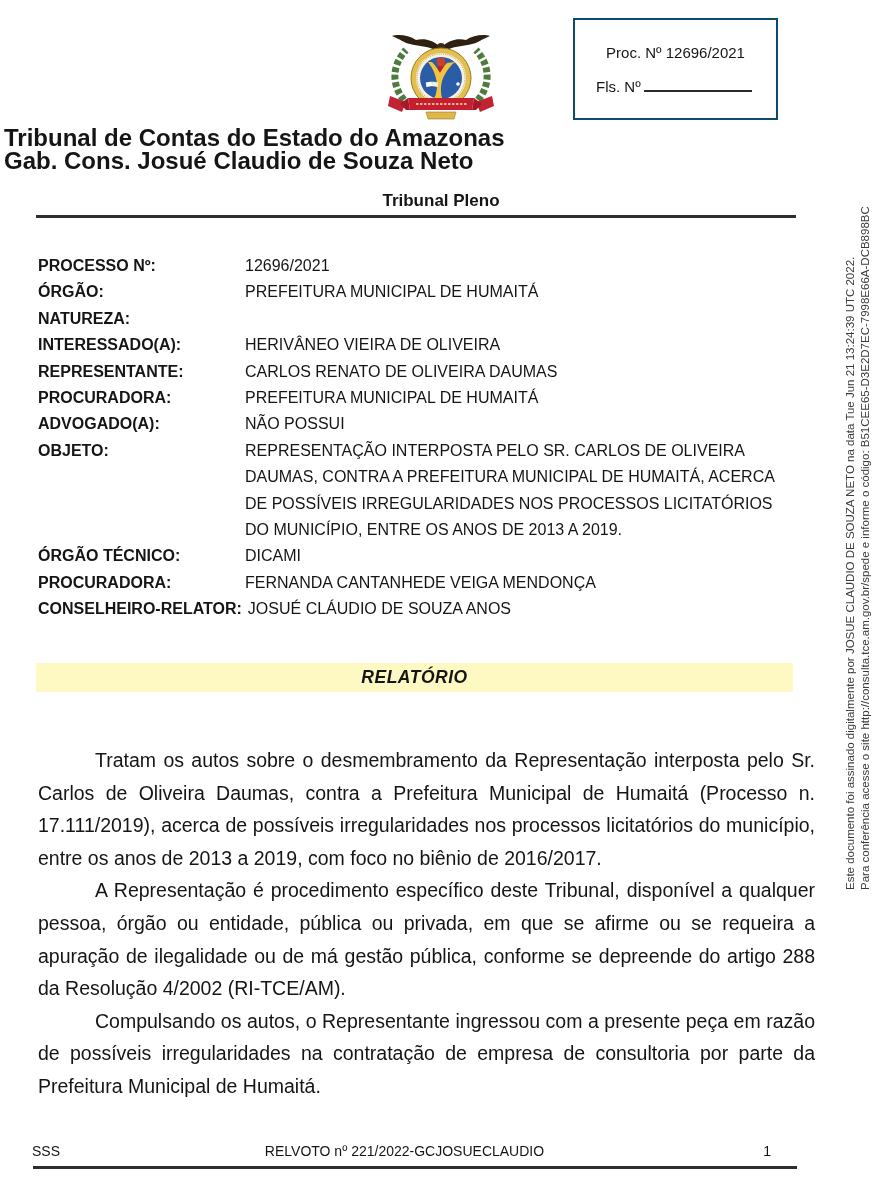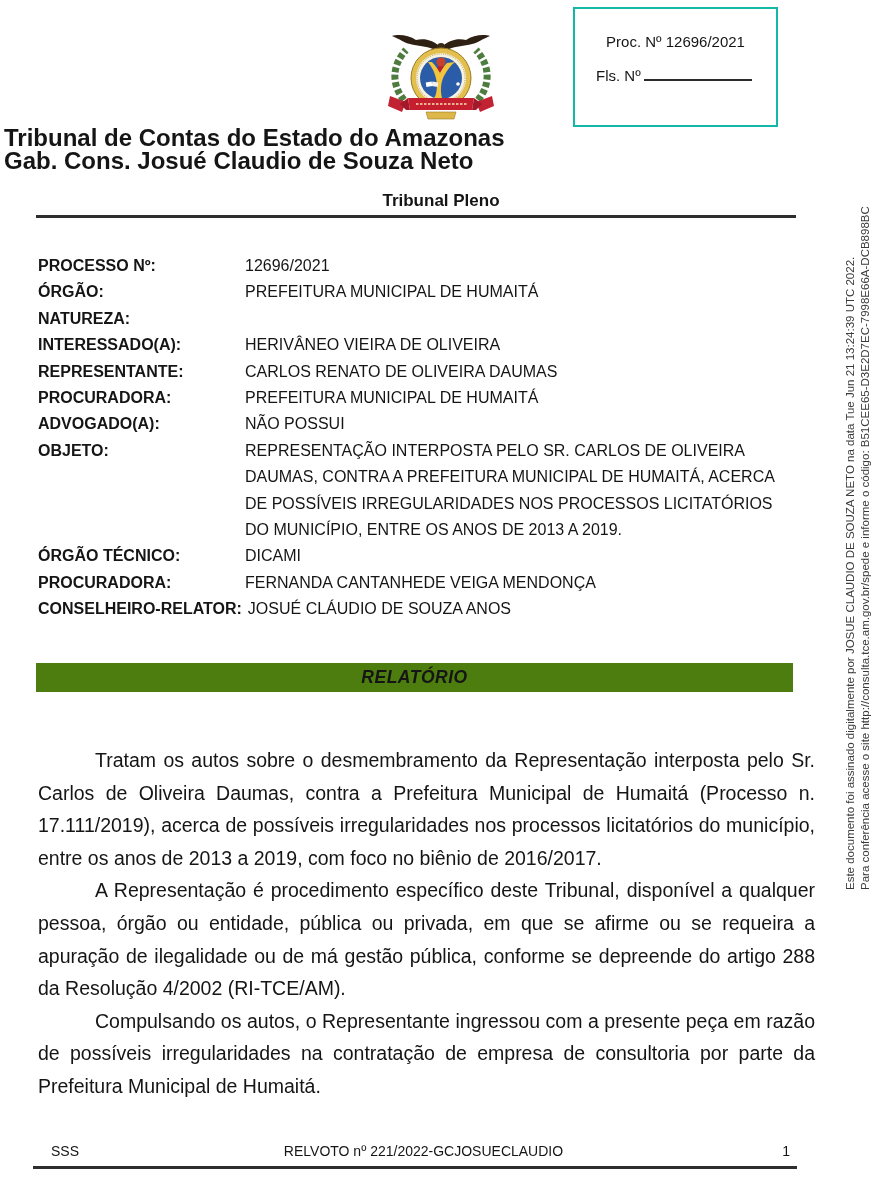--- a/index.html
+++ b/index.html
@@ -7,22 +7,22 @@
     position:relative; width:882px; height:1200px; background:#fff;
     font-family:"Liberation Sans","DejaVu Sans",sans-serif; color:#151515;
     overflow:hidden;
   }
 
   
   .logo { position:absolute; left:376px; top:26px; width:130px; height:94px; }
 
   
   .proc-box {
-    position:absolute; left:573px; top:7px; width:205px; height:120px;
-    border:2px solid #14b8a6; box-sizing:border-box; font-size:15px;
+    position:absolute; left:573px; top:18px; width:205px; height:102px;
+    border:2px solid #0c4a6e; box-sizing:border-box; font-size:15px;
   }
   .proc-line { margin-top:24px; text-align:center; }
   .fls-line  { margin-top:15px; margin-left:21px; }
   .fls-underline { display:inline-block; width:108px; height:14px; border-bottom:2px solid #2b2b2b; margin-left:3px; }
 
   
   .org-header { position:absolute; top:126px; left:4px; width:100%; text-align:left;
                 font-weight:bold; font-size:24px; line-height:23px; }
   .chamber-title { position:absolute; top:191px; left:0; width:100%; text-align:center;
                    font-weight:bold; font-size:17px; }
@@ -32,30 +32,30 @@
   
   .fields { position:absolute; left:38px; top:253px; width:778px;
             font-size:16px; line-height:26.4px; }
   .field-row { display:flex; align-items:flex-start; }
   .field-label { font-weight:bold; min-width:207px; white-space:nowrap;
                  padding-right:6px; box-sizing:border-box; }
   .field-value { width:535px; max-width:535px; }
 
   
   .section-bar { position:absolute; left:36px; top:663px; width:757px; height:29px;
-                 background:#4d7c0f; text-align:center; font-weight:bold; font-style:italic;
+                 background:#fef9c3; text-align:center; font-weight:bold; font-style:italic;
                  font-size:17.5px; line-height:29px; letter-spacing:0.5px; }
 
   
   .body-text { position:absolute; left:38px; top:744px; width:777px;
                font-size:19.5px; line-height:32.6px; text-align:justify; }
   .body-text p { margin:0; text-indent:57px; }
 
   
-  .footer { position:absolute; left:43px; top:1143px; width:761px; height:20px; font-size:14px; }
+  .footer { position:absolute; left:24px; top:1143px; width:761px; height:20px; font-size:14px; }
   .footer-left   { position:absolute; left:8px;  top:0; }
   .footer-center { position:absolute; left:0; top:0; width:100%; text-align:center; }
   .footer-right  { position:absolute; right:14px; top:0; }
   .footer-rule { position:absolute; left:33px; top:1166px; width:764px; height:0;
                  border-top:3px solid #2e2e2e; }
 
   
   .sig-text { position:absolute; top:890px; white-space:nowrap; font-size:11.5px;
               color:#3a3a3a; transform:rotate(-90deg); transform-origin:0 0; }
   .sig-1 { left:844px; }

